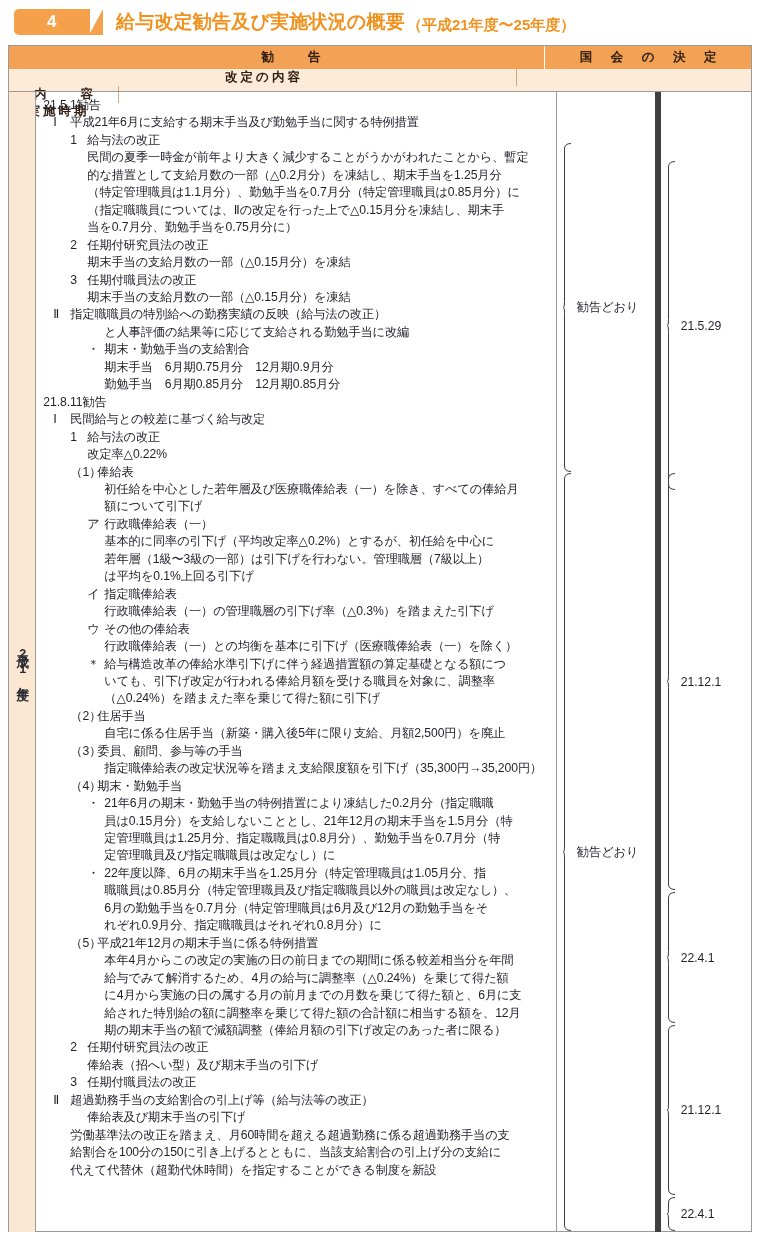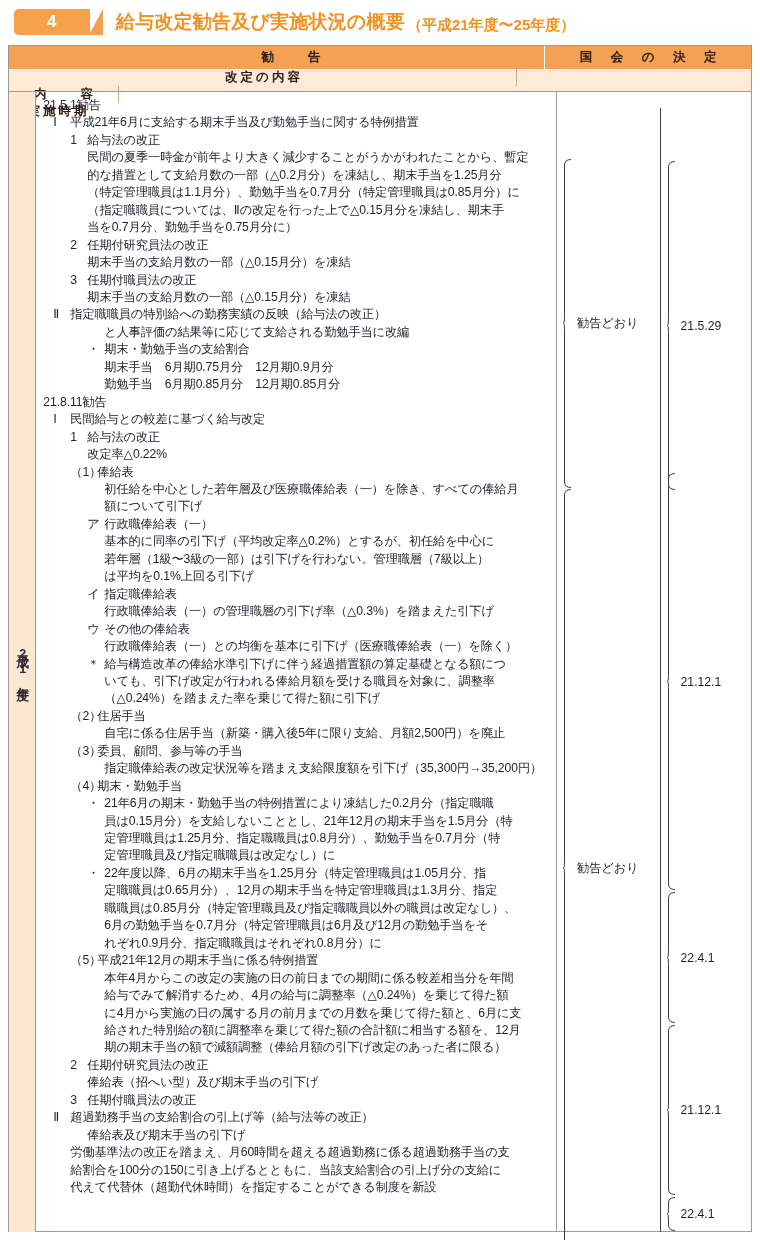--- a/index.html
+++ b/index.html
@@ -150,24 +150,23 @@
   }
   .body-col {
     width: 552px;
     border-right: 1px solid #9a9a9a;
     box-sizing: border-box;
     position: relative;
     padding: 5px 6px 0 7px;
   }
   .naiyo-col {
     width: 110px;
-    border-right: 1px solid #404040;
-    box-sizing: border-box;
-    position: relative;
-    margin-top: 16px;
+    border-right: 6px solid #404040;
+    box-sizing: border-box;
+    position: relative;
   }
   .jiki-col {
     width: 96px;
     box-sizing: border-box;
     position: relative;
   }
 
   
   .line {
     font-size: 12.2px;
@@ -288,21 +287,20 @@
         <div class="line i3b"><span class="marker m-paren">（2）</span><span>住居手当</span></div>
         <div class="line i5"><span>自宅に係る住居手当（新築・購入後5年に限り支給、月額2,500円）を廃止</span></div>
         <div class="line i3b"><span class="marker m-paren">（3）</span><span>委員、顧問、参与等の手当</span></div>
         <div class="line i5"><span>指定職俸給表の改定状況等を踏まえ支給限度額を引下げ（35,300円→35,200円）</span></div>
         <div class="line i3b"><span class="marker m-paren">（4）</span><span>期末・勤勉手当</span></div>
         <div class="line i6"><span class="marker m-dot">・</span><span>21年6月の期末・勤勉手当の特例措置により凍結した0.2月分（指定職職</span></div>
         <div class="line i7"><span>員は0.15月分）を支給しないこととし、21年12月の期末手当を1.5月分（特</span></div>
         <div class="line i7"><span>定管理職員は1.25月分、指定職職員は0.8月分）、勤勉手当を0.7月分（特</span></div>
         <div class="line i7"><span>定管理職員及び指定職職員は改定なし）に</span></div>
         <div class="line i6"><span class="marker m-dot">・</span><span>22年度以降、6月の期末手当を1.25月分（特定管理職員は1.05月分、指</span></div>
-        <div class="line i7"><span>定職職員は0.65月分）、12月の期末手当を特定管理職員は1.3月分、指定</span></div>
         <div class="line i7"><span>職職員は0.85月分（特定管理職員及び指定職職員以外の職員は改定なし）、</span></div>
         <div class="line i7"><span>6月の勤勉手当を0.7月分（特定管理職員は6月及び12月の勤勉手当をそ</span></div>
         <div class="line i7"><span>れぞれ0.9月分、指定職職員はそれぞれ0.8月分）に</span></div>
         <div class="line i3b"><span class="marker m-paren">（5）</span><span>平成21年12月の期末手当に係る特例措置</span></div>
         <div class="line i5"><span>本年4月からこの改定の実施の日の前日までの期間に係る較差相当分を年間</span></div>
         <div class="line i5"><span>給与でみて解消するため、4月の給与に調整率（△0.24%）を乗じて得た額</span></div>
         <div class="line i5"><span>に4月から実施の日の属する月の前月までの月数を乗じて得た額と、6月に支</span></div>
         <div class="line i5"><span>給された特別給の額に調整率を乗じて得た額の合計額に相当する額を、12月</span></div>
         <div class="line i5"><span>期の期末手当の額で減額調整（俸給月額の引下げ改定のあった者に限る）</span></div>
         <div class="line i2"><span class="marker m-num">2</span><span>任期付研究員法の改正</span></div>

